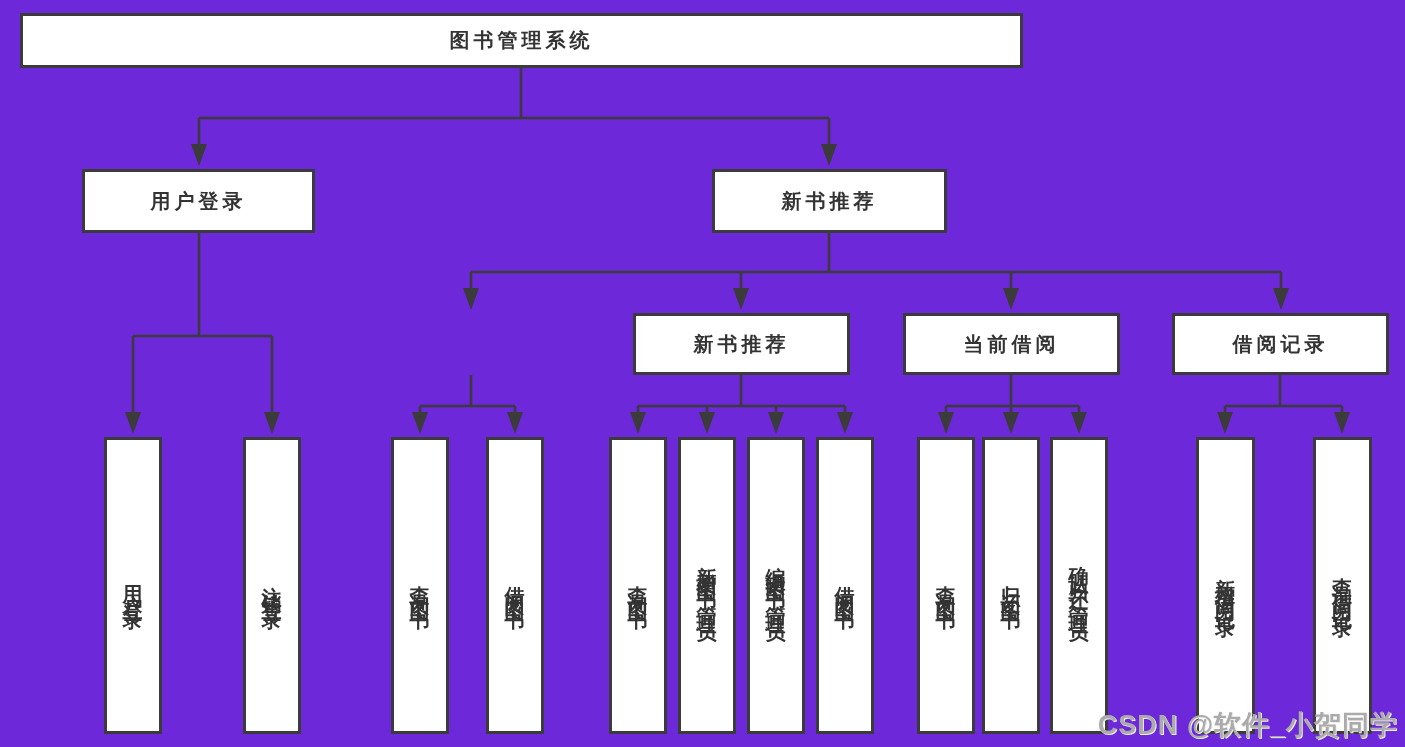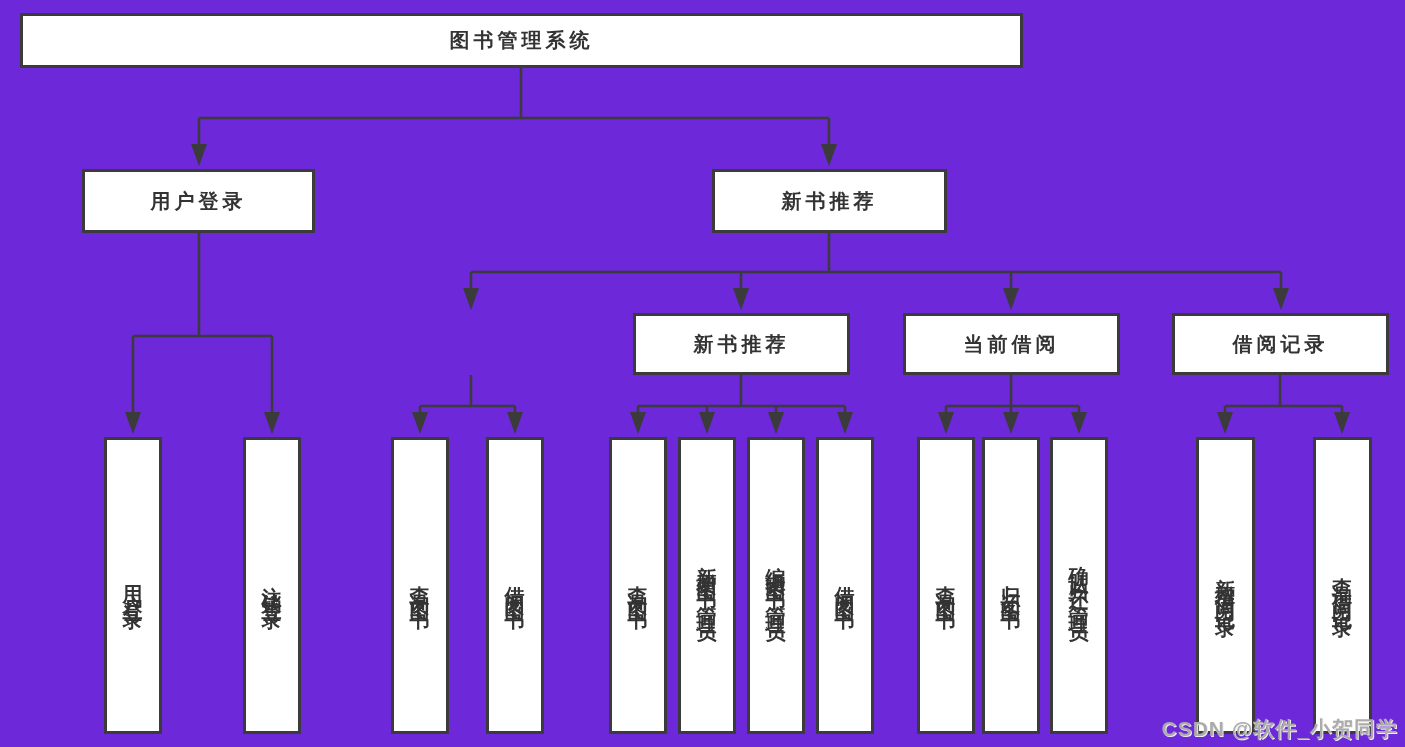--- a/index.html
+++ b/index.html
@@ -42,21 +42,21 @@
     writing-mode: vertical-rl;
     text-orientation: mixed;
     font-size: 20px;
     letter-spacing: 8px;
     line-height: 1;
   }
   .watermark {
     position: absolute;
     right: 7px;
     bottom: 4px;
-    font-size: 21px;
+    font-size: 27px;
     color: #ababab;
     text-shadow: 1px 1px 0 #ececec;
     letter-spacing: 1px;
     white-space: nowrap;
     z-index: 5;
   }
 </style>
 </head>
 <body>
 

